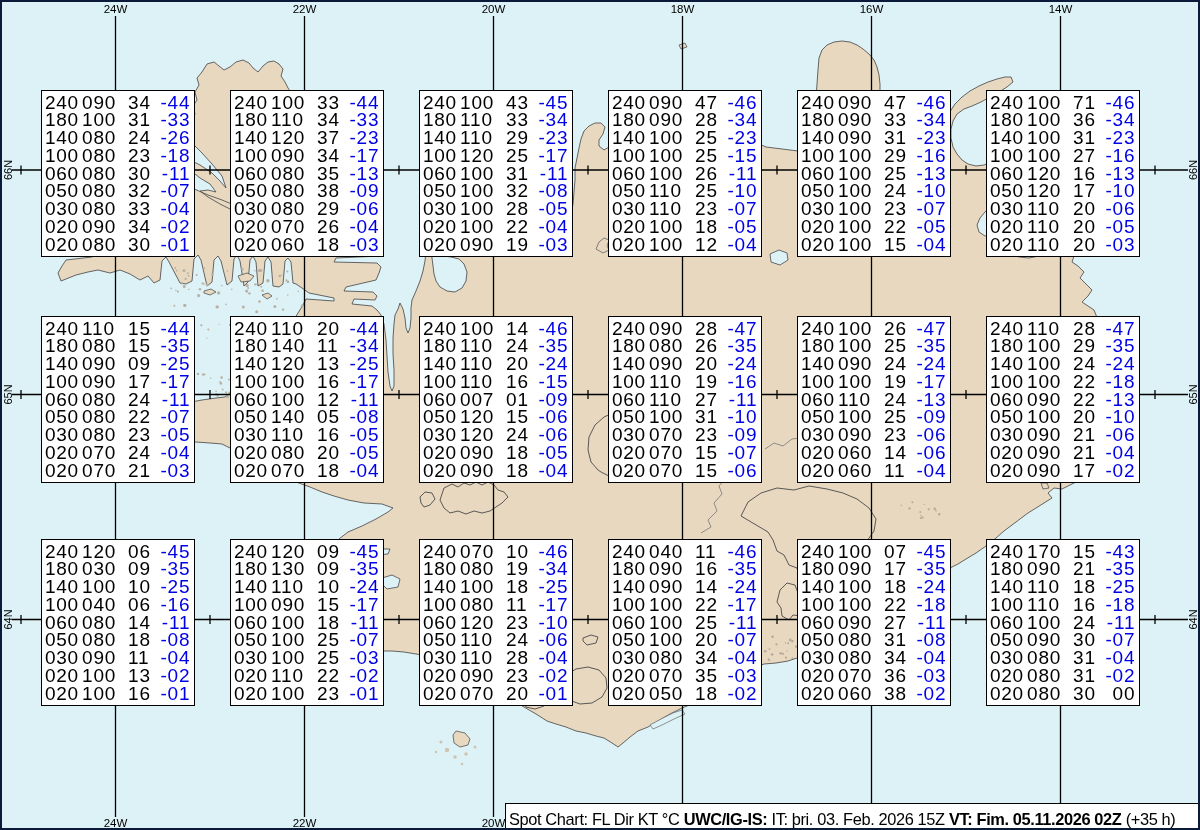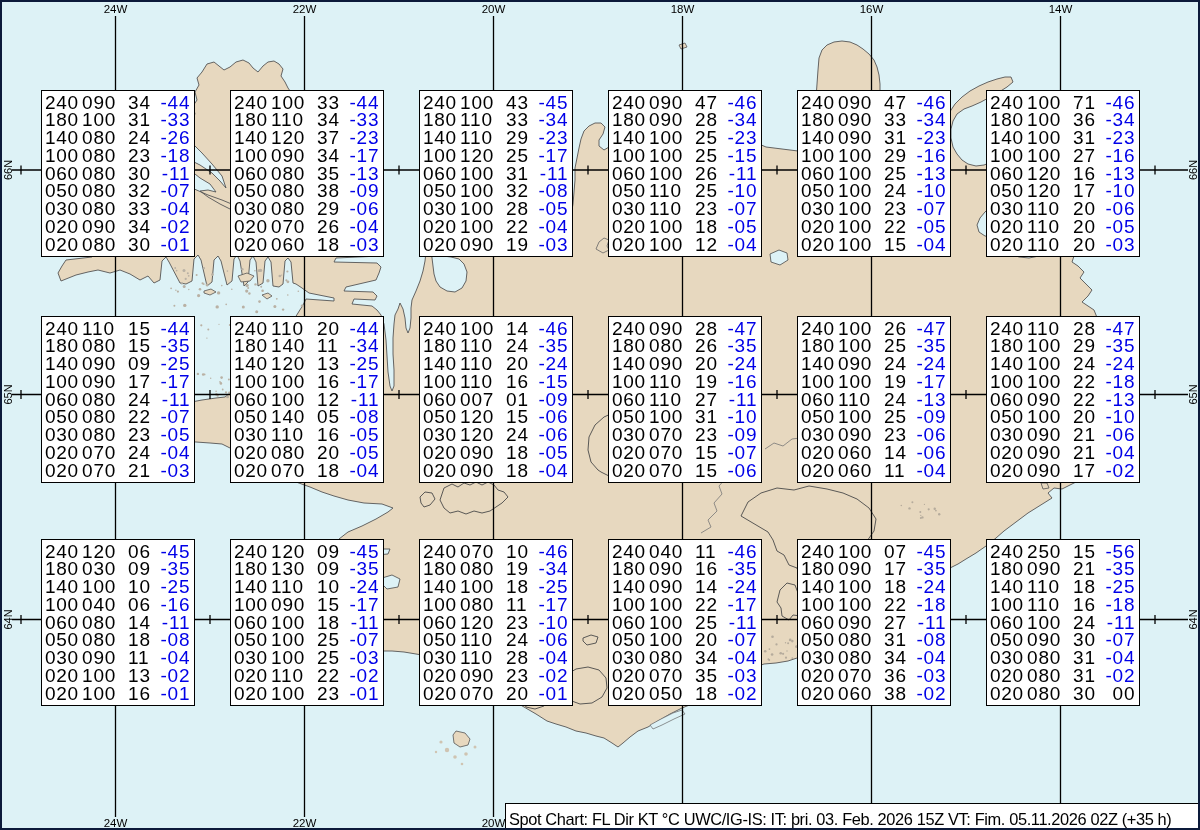--- a/index.html
+++ b/index.html
@@ -6,21 +6,21 @@
 #frame{position:relative;width:1200px;height:830px;}
 #map{position:absolute;left:2px;top:2px;width:1196px;height:826px;overflow:hidden;background:#fca5a5;}
 #map svg{position:absolute;left:-2px;top:-2px;}
 .box{position:absolute;width:154px;height:167px;background:#fff;border:1px solid #000;box-sizing:border-box;padding-top:3px;overflow:hidden;}
 .r{position:relative;height:17.78px;}
 .r span{position:absolute;top:0;font-size:19px;letter-spacing:0.8px;line-height:17.78px;color:#000;white-space:pre;}
 .c1{left:3.4px;} .c2{left:40.6px;} .c3{left:86.6px;}
 .t{right:3.2px;color:#0000e8 !important;text-align:right;}
 .t.k{color:#000 !important;}
 #footer{position:absolute;left:503px;top:801px;width:697px;height:27px;background:#fff;border:1px solid #000;box-sizing:border-box;font-size:16.4px;letter-spacing:-0.38px;color:#000;padding-left:3px;padding-top:5px;line-height:21px;white-space:nowrap;}
-#footer b{font-weight:normal;margin-top:12px;}
+#footer b{font-weight:bold;margin-top:12px;}
 </style></head>
 <body>
 
 <div id="frame">
 
 <div id="map">
 <svg width="1200" height="830" viewBox="0 0 1200 830">
 
 <rect x="0" y="0" width="1200" height="830" fill="#ddf2f6"></rect>
 
@@ -1239,23 +1239,23 @@
           <span class="c1">020</span>
           <span class="c2">060</span>
           <span class="c3">38</span>
           <span class="t">-02</span>
         </div>
 </div>
 
 <div class="box" style="left:983.5px;top:536.5px">
 <div class="r">
           <span class="c1">240</span>
-          <span class="c2">250</span>
+          <span class="c2">170</span>
           <span class="c3">15</span>
-          <span class="t">-56</span>
+          <span class="t">-43</span>
         </div>
 <div class="r">
           <span class="c1">180</span>
           <span class="c2">090</span>
           <span class="c3">21</span>
           <span class="t">-35</span>
         </div>
 <div class="r">
           <span class="c1">140</span>
           <span class="c2">110</span>

